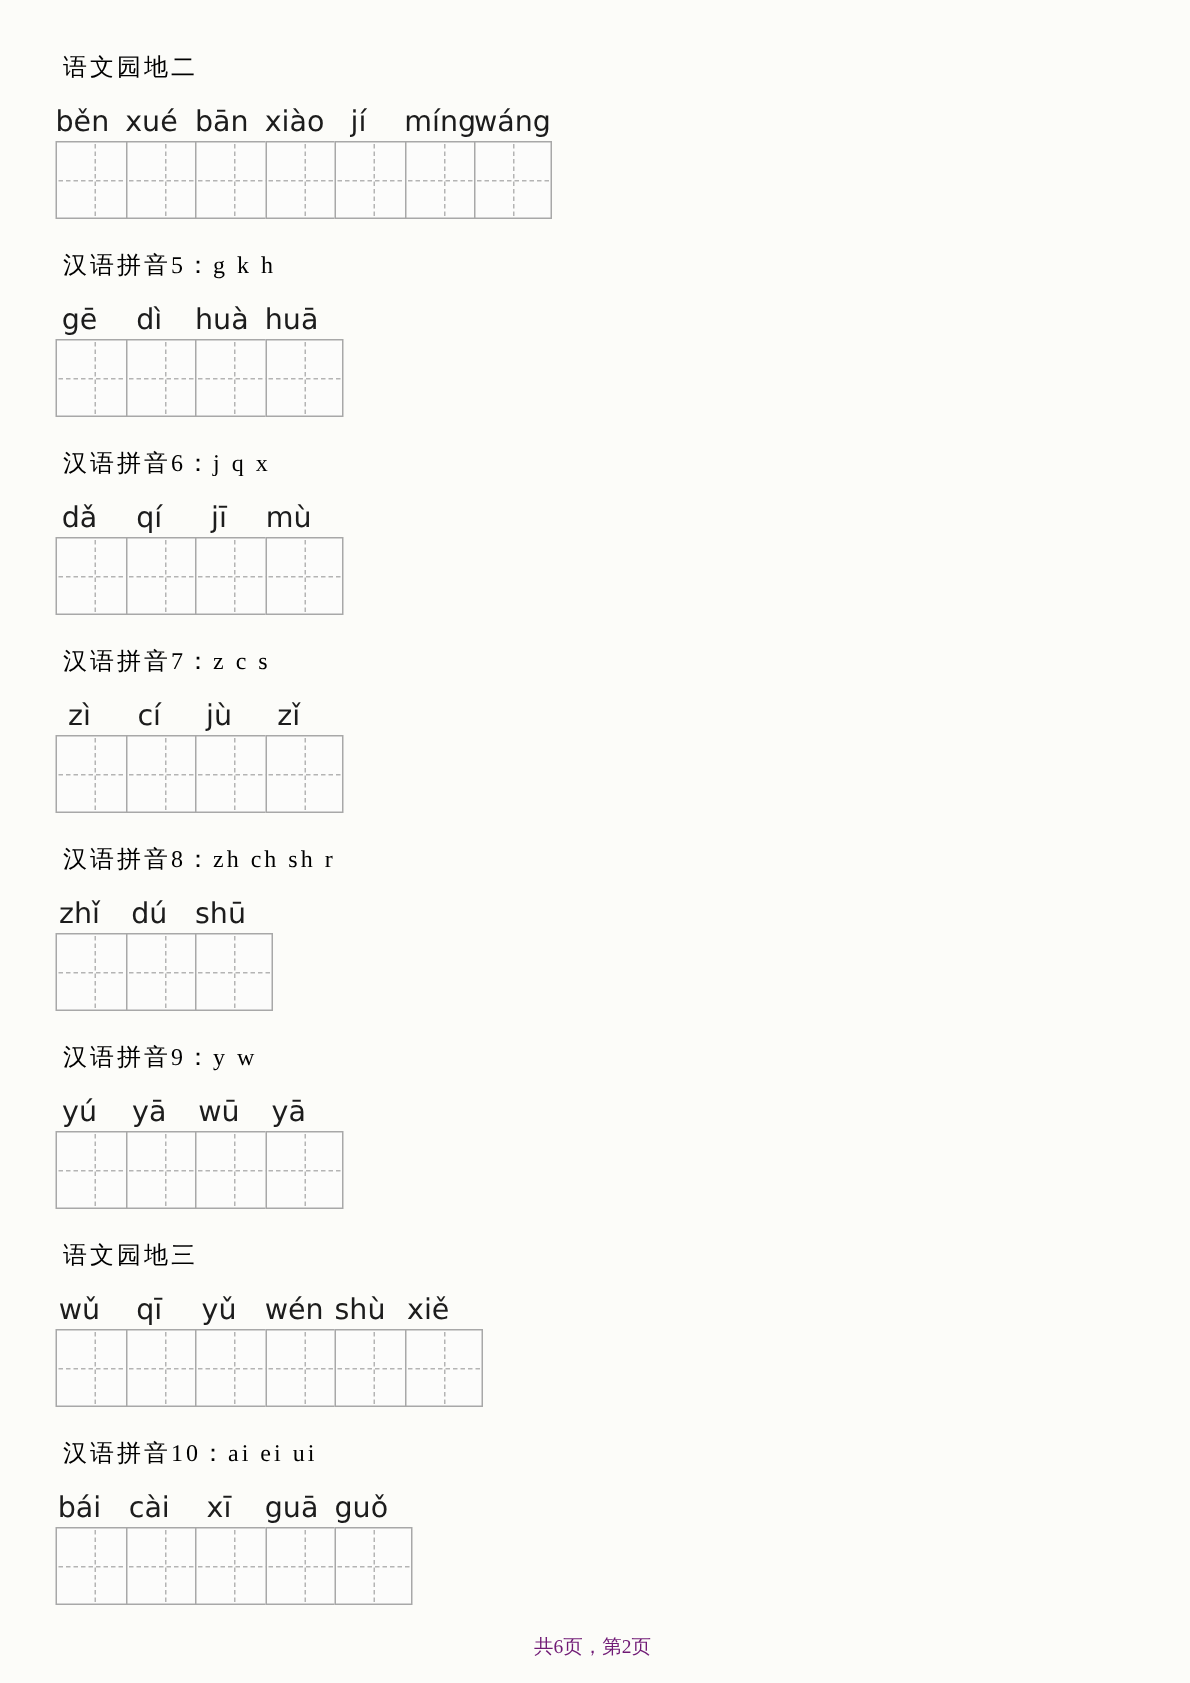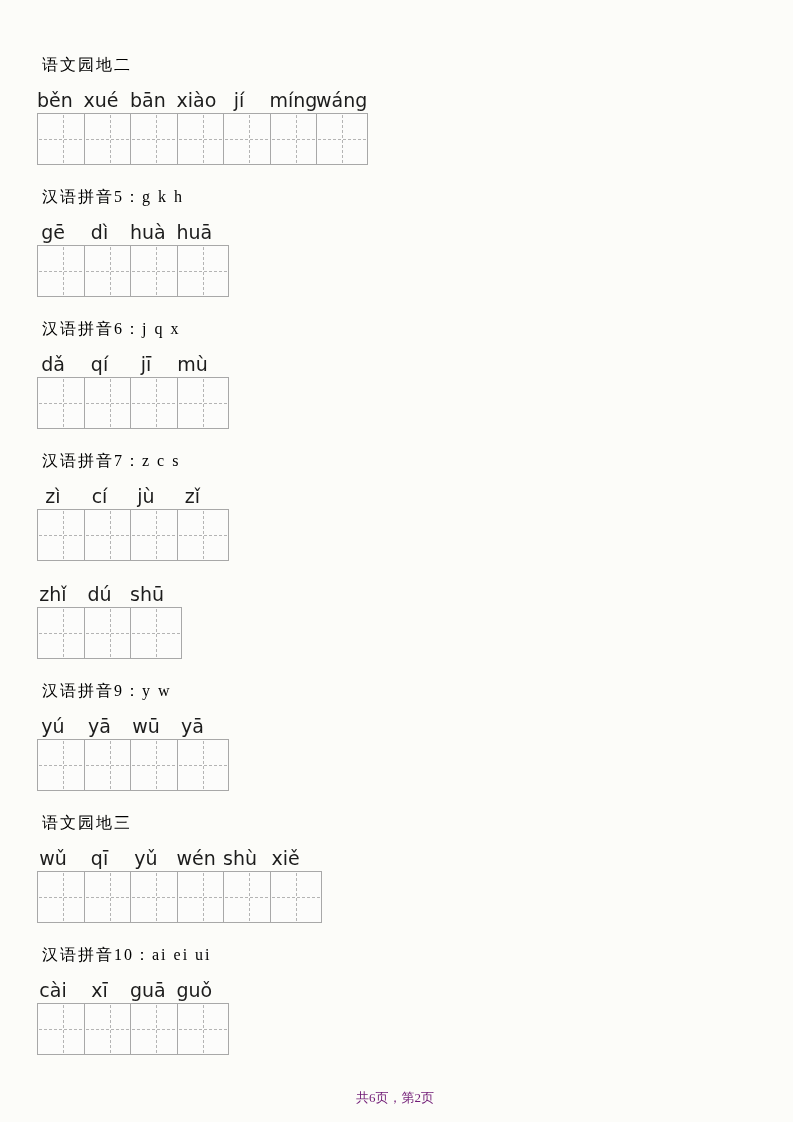--- a/index.html
+++ b/index.html
@@ -3,21 +3,21 @@
 <meta charset="utf-8">
 <style>
   html, body { margin: 0; padding: 0; }
   body {
     width: 793px; height: 1122px;
     background: #fcfcf9;
     font-family: "DejaVu Sans", sans-serif;
     position: relative;
     overflow: hidden;
   }
-  .page { position: absolute; inset: 0; padding-top: 55px; }
+  .page { position: absolute; inset: 0; padding-top: 36px; }
   .section { margin: 0 0 22px 42px; }
   .section-title {
     margin: 0 0 14px 0;
     font-family: "Liberation Serif", serif;
     font-size: 16px;
     line-height: 20px;
     font-weight: 400;
     letter-spacing: 2px;
     color: #000;
   }
@@ -229,20 +229,21 @@
     <div class="pinyin">zǐ</div>
     <div class="tianzige">
       <span class="vline"></span>
       <span class="hline"></span>
     </div>
   </div>
 </div>
   </section>
 
   <section class="section">
+    <h3 class="section-title">汉语拼音8：zh ch sh r</h3>
     <div class="row">
 
   <div class="cell">
     <div class="pinyin">zhǐ</div>
     <div class="tianzige">
       <span class="vline"></span>
       <span class="hline"></span>
     </div>
   </div>
 
@@ -352,20 +353,27 @@
       <span class="hline"></span>
     </div>
   </div>
 
 </div>
   </section>
 
   <section class="section">
     <h3 class="section-title">汉语拼音10：ai ei ui</h3>
     <div class="row">
+  <div class="cell">
+    <div class="pinyin">bái</div>
+    <div class="tianzige">
+      <span class="vline"></span>
+      <span class="hline"></span>
+    </div>
+  </div>
 
   <div class="cell">
     <div class="pinyin">cài</div>
     <div class="tianzige">
       <span class="vline"></span>
       <span class="hline"></span>
     </div>
   </div>
 
   <div class="cell">

